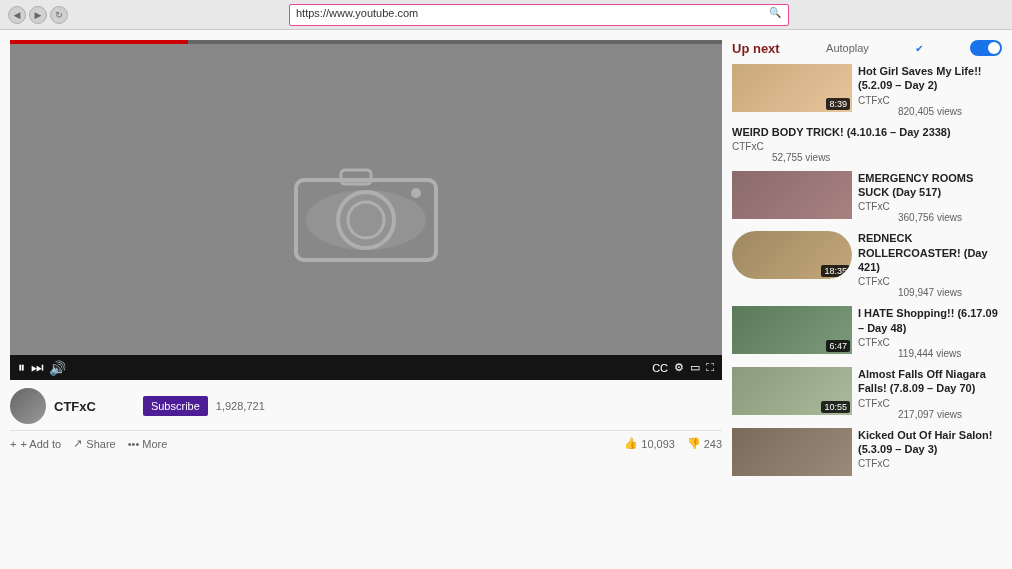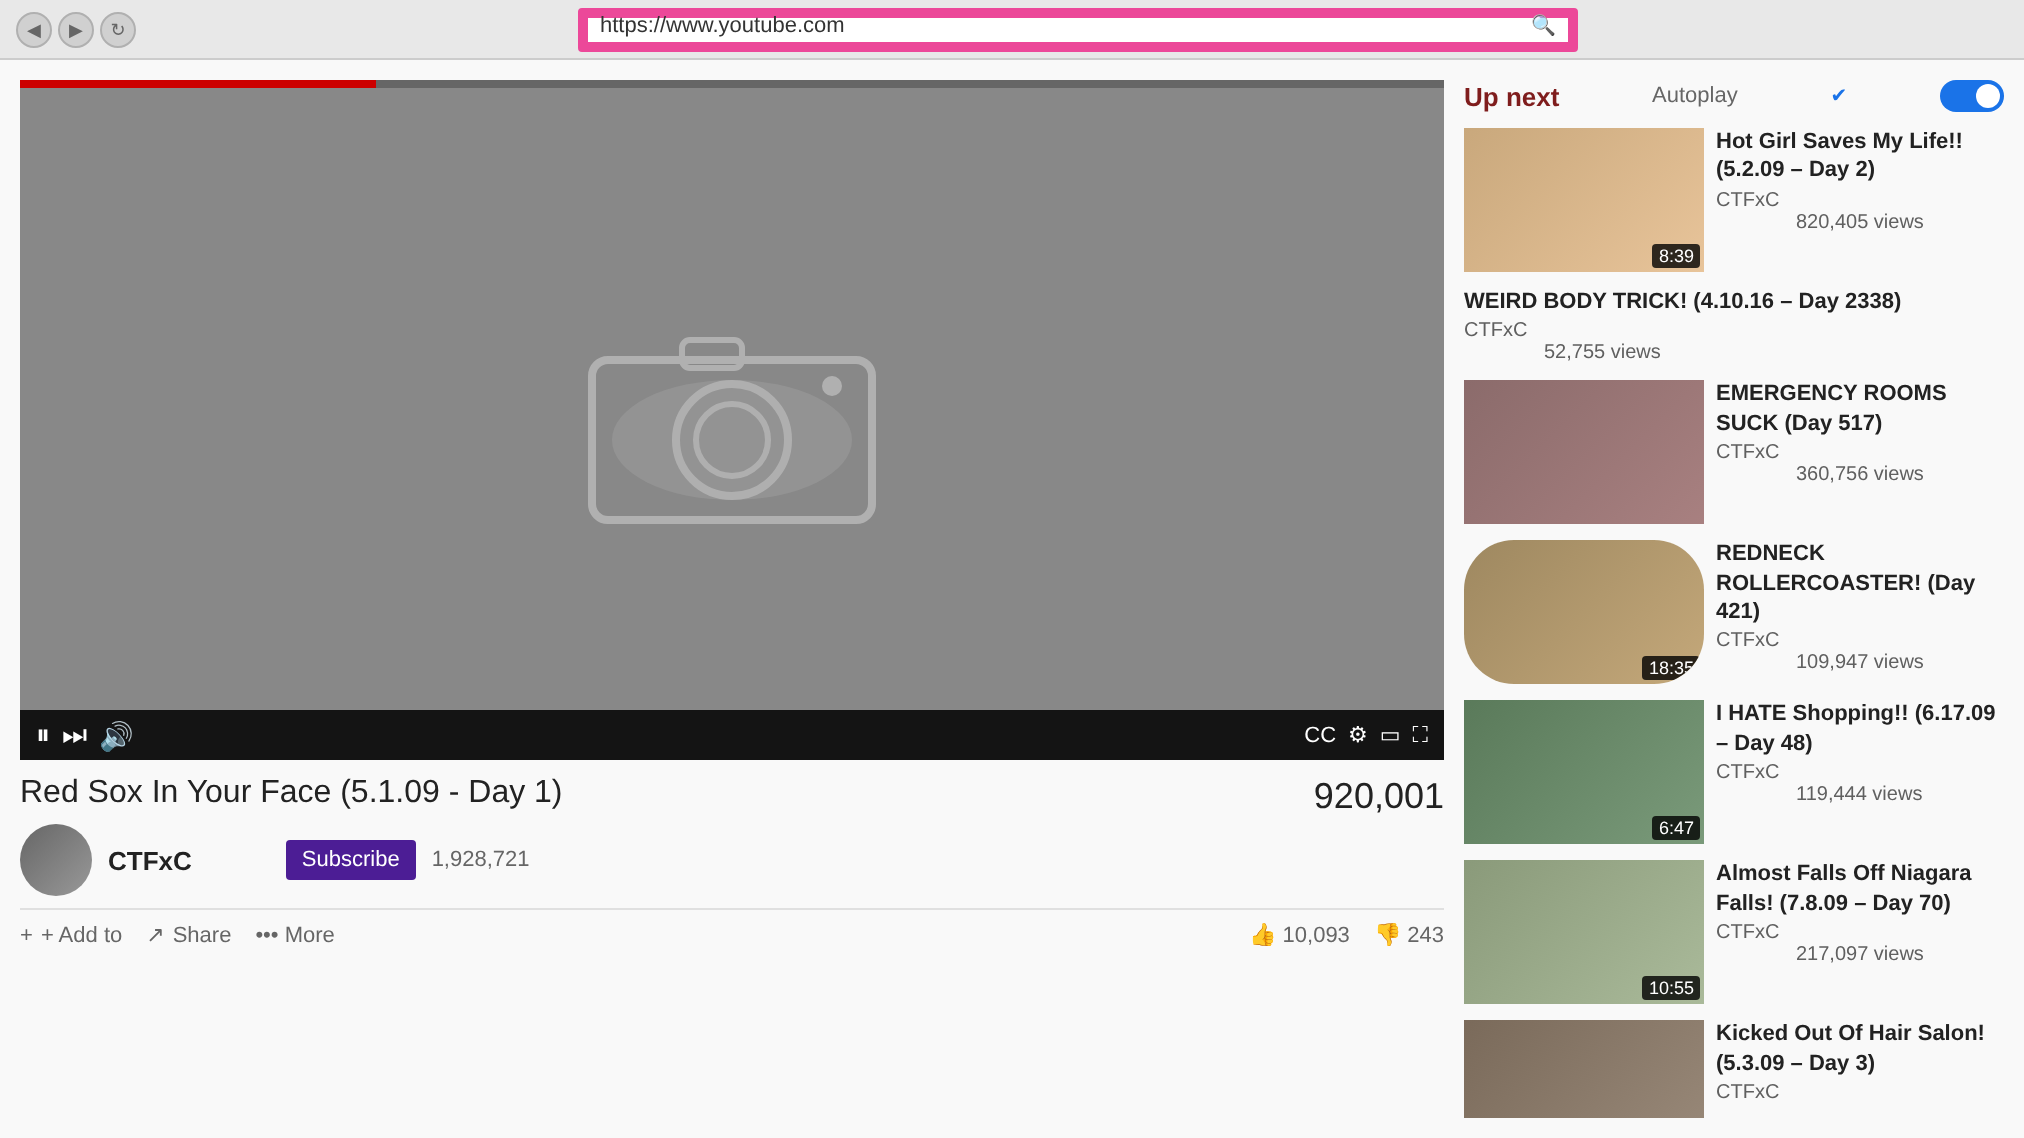--- a/index.html
+++ b/index.html
@@ -16,22 +16,22 @@
       height: 30px;
     }
     .browser-nav-buttons { display: flex; gap: 3px; align-items: center; }
     .nav-btn {
       width: 18px; height: 18px; border-radius: 50%;
       background: #d0d0d0; border: 1px solid #b0b0b0;
       cursor: pointer; display: flex; align-items: center; justify-content: center;
       font-size: 9px; color: #666;
     }
     .browser-address-bar {
-      flex: 1; display: flex; align-items: flex-end;
-      background: white; border: 5px solid #ec4899; border-radius: 2px;
+      flex: 1; display: flex; align-items: flex-start;
+      background: white; border: 1px solid #ec4899; border-radius: 2px;
       padding: 2px 6px; height: 22px; max-width: 500px; margin: 0 auto;
     }
     .address-text { font-size: 11px; color: #333; flex: 1; }
     .search-btn { font-size: 10px; color: #666; cursor: pointer; }
 
     
     .page { background: #f9f9f9; display: flex; padding: 10px; gap: 10px; height: calc(569px - 30px); }
 
     
     .main-content { flex: 1; min-width: 0; }
@@ -99,21 +99,21 @@
     .autoplay-toggle {
       width: 32px; height: 16px; background: #1a73e8; border-radius: 8px;
       position: relative; cursor: pointer; flex-shrink: 0;
     }
     .toggle-knob {
       width: 12px; height: 12px; background: white; border-radius: 50%;
       position: absolute; top: 2px; right: 2px;
     }
 
     .video-item { display: flex; gap: 6px; margin-bottom: 8px; cursor: pointer; }
-    .thumb-container { position: relative; flex-shrink: 0; width: 120px; height: 72px; background: #888; overflow: hidden; }
+    .thumb-container { position: relative; flex-shrink: 0; width: 120px; height: 48px; background: #888; overflow: hidden; }
     .thumb-duration {
       position: absolute; bottom: 2px; right: 2px;
       background: rgba(0,0,0,0.8); color: white; font-size: 9px;
       padding: 1px 3px; border-radius: 2px;
     }
     .video-item-info { flex: 1; min-width: 0; }
     .item-title { font-size: 11px; color: #222; line-height: 1.3; margin-bottom: 2px; font-weight: bold; }
     .item-channel { font-size: 10px; color: #606060; }
     .item-views { font-size: 10px; color: #606060; margin-left: 40px; }
 
@@ -170,24 +170,20 @@
         <button class="ctrl-btn">🔊</button>
         <div class="ctrl-spacer"></div>
         <span class="ctrl-icon">CC</span>
         <span class="ctrl-icon">⚙</span>
         <span class="ctrl-icon">▭</span>
         <span class="ctrl-icon">⛶</span>
       </div>
     </div>
 
     <div class="video-info">
-      <div style="display:flex; align-items:flex-start; justify-content:space-between;">
-        <h1 class="video-title">Red Sox In Your Face (5.1.09 - Day 1)</h1>
-        <span class="view-count-right">920,001</span>
-      </div>
 
       <div class="channel-row">
         <div class="channel-avatar">
           <div class="avatar-img"></div>
         </div>
         <span class="channel-name">CTFxC</span>
         <button class="subscribe-btn">Subscribe</button>
         <span class="sub-count">1,928,721</span>
       </div>
 

